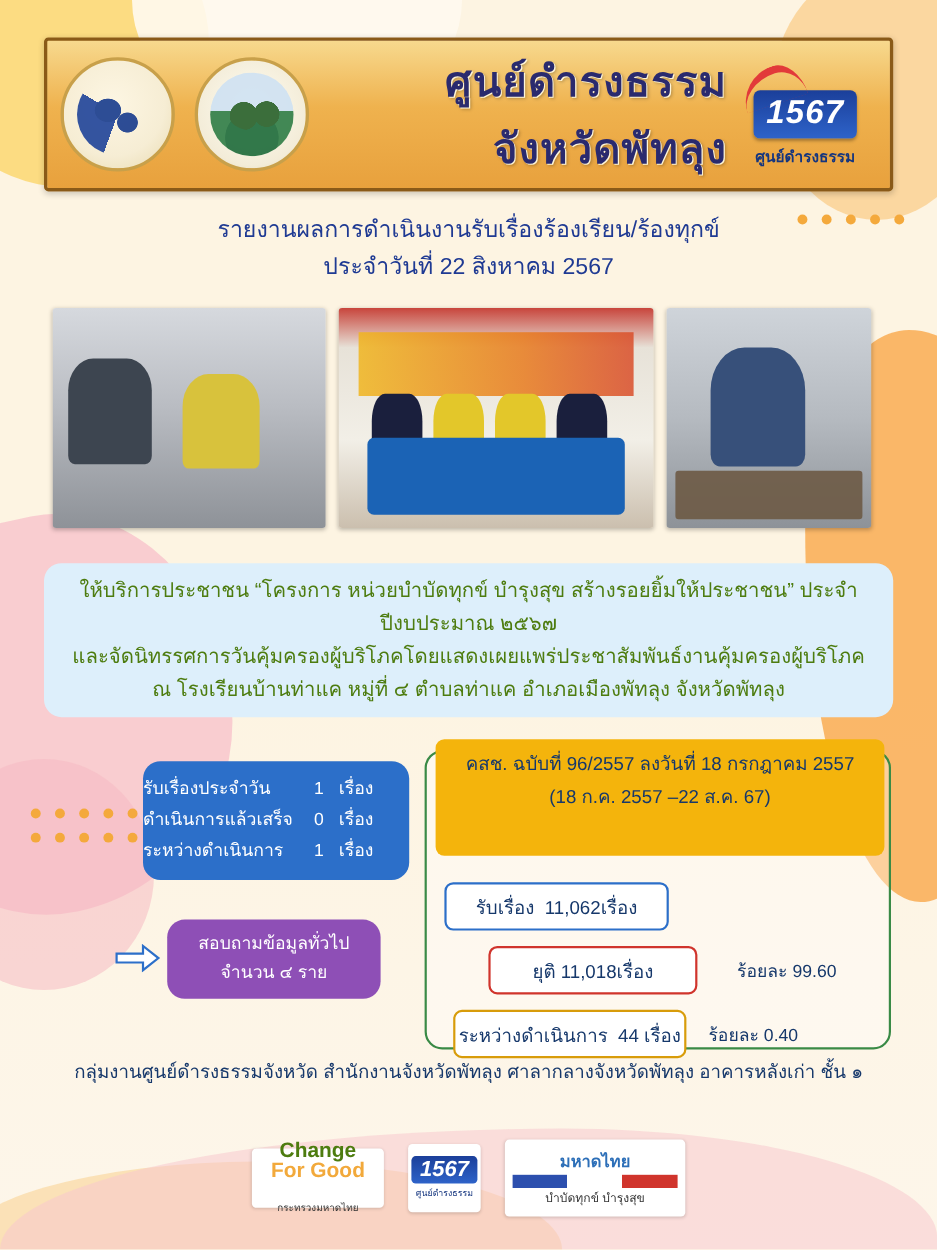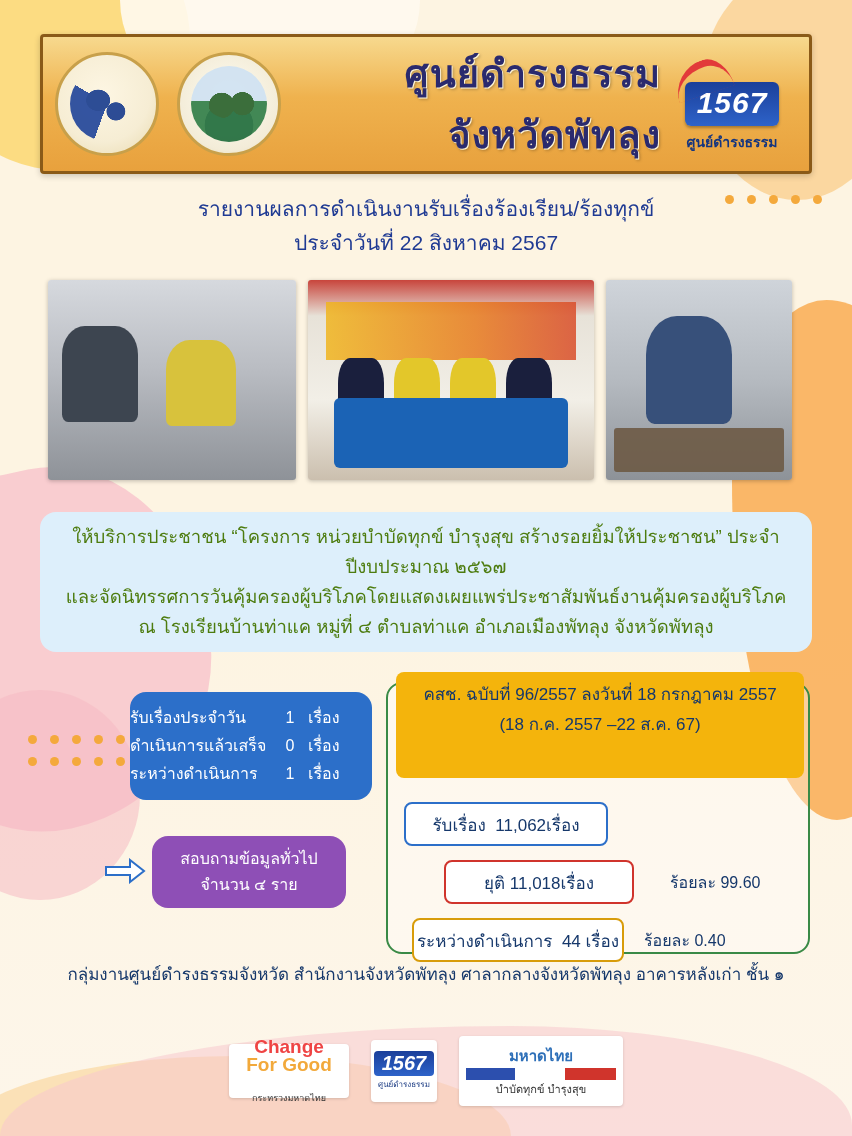--- a/index.html
+++ b/index.html
@@ -230,21 +230,21 @@
     color: #16386b; font-size: 17px; line-height: 30px;
   }
 
   
   .footer-logos {
     position: absolute; left: 0; top: 1036px; width: 852px;
     display: flex; align-items: center; justify-content: center; gap: 22px;
   }
   .fl { background: #fff; border-radius: 4px; box-shadow: 0 1px 3px rgba(0,0,0,.15); }
   .fl1 { width: 120px; height: 54px; display: flex; flex-direction: column; align-items: center; justify-content: center; }
-  .fl1 .c { color: #ef4444; font-size: 19px; font-weight: bold; line-height: 18px; }
+  .fl1 .c { color: #4d7c0f; font-size: 19px; font-weight: bold; line-height: 18px; }
   .fl1 .c2 { color: #f2a93b; }
   .fl1 .t { font-size: 9px; color: #333; margin-top: 17px; }
   .fl2 { width: 66px; height: 62px; display:flex; align-items:center; justify-content:center; flex-direction:column;}
   .fl2 .num { background: linear-gradient(180deg,#1b3f9a,#2e63c9); color:#fff; font-style:italic; font-weight:bold; font-size:20px; padding:1px 8px; border-radius:4px;}
   .fl2 .s { font-size: 8px; color:#14357f; margin-top:2px;}
   .fl3 { width: 164px; height: 70px; display:flex; flex-direction:column; align-items:center; justify-content:center; background:#fff;}
   .fl3 .ribbon { width: 150px; height: 12px; background: linear-gradient(90deg,#2c4fae 33%,#ffffff 33% 66%,#d0342c 66%); }
   .fl3 .t1 { font-size: 15px; color: #2d6fb8; font-weight: bold; }
   .fl3 .t2 { font-size: 11px; color: #333; }
 </style>

